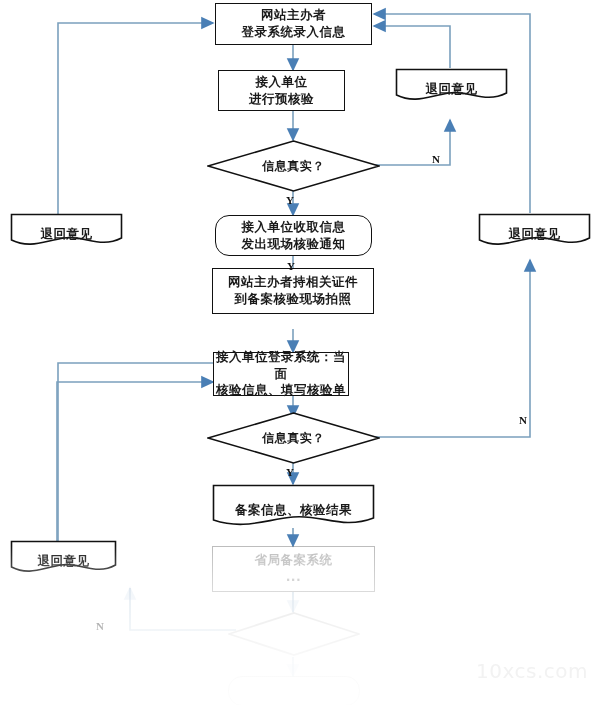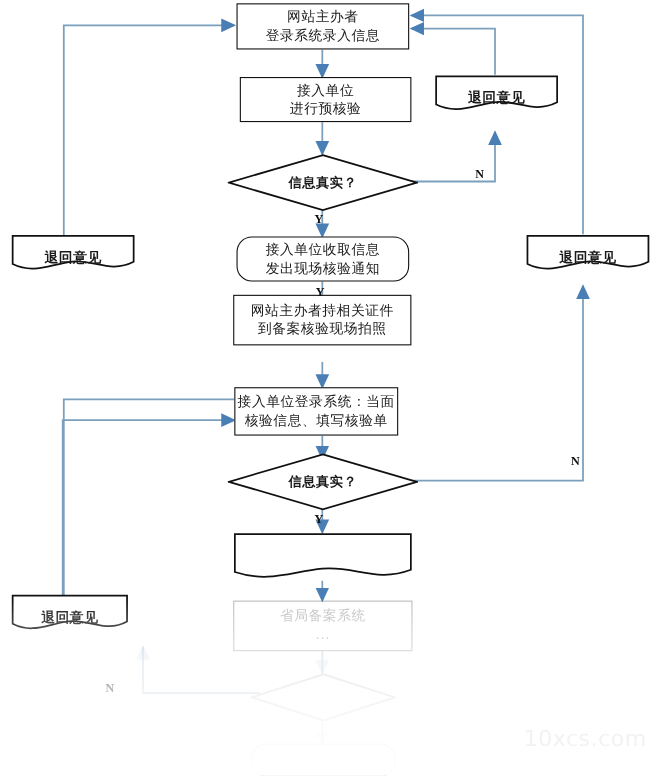--- a/index.html
+++ b/index.html
@@ -20,21 +20,21 @@
     text-align:center;
     color:#1a1a1a;
     line-height:1.35;
     white-space:pre-line;
     z-index:3;
   }
   .proc{
     border:1.6px solid #111;
     background:#fff;
     font-size:12.5px;
-    font-weight:normal;
+    font-weight:bold;
     letter-spacing:.5px;
   }
   .doc{
     background:transparent;
     font-size:12.5px;
     font-weight:bold;
     letter-spacing:.5px;
     align-items:center;
     padding-top:6px;
   }
@@ -130,50 +130,51 @@
   <g class="faded3" stroke="#7ba0bd" stroke-width="1.6" fill="none">
     <path d="M293,592 L293,612" marker-end="url(#ahf)"></path>
     <path d="M293,657 L293,676" marker-end="url(#ahf)"></path>
     <path d="M236,630 L130,630 L130,588" marker-end="url(#ahf)"></path>
   </g>
 </svg>
 
 <div class="node proc" style="left:215px;top:3px;width:157px;height:42px;">网站主办者
 登录系统录入信息</div>
 
-<div class="node proc" style="left:218px;top:70px;width:156px;height:41px;">接入单位
+<div class="node proc" style="left:218px;top:70px;width:127px;height:41px;">接入单位
 进行预核验</div>
 
 <div class="node diamond" style="left:207px;top:140px;width:173px;height:52px;">
   <svg viewBox="0 0 173 52" preserveAspectRatio="none">
     <polygon points="86.5,1 172,26 86.5,51 1,26" fill="#fff" stroke="#111" stroke-width="1.6"></polygon>
   </svg>
   <span class="dm-label">信息真实？</span>
 </div>
 
 <div class="node proc" style="left:215px;top:215px;width:157px;height:41px;border-radius:14px;">接入单位收取信息
 发出现场核验通知</div>
 
 <div class="node proc" style="left:212px;top:268px;width:162px;height:46px;">网站主办者持相关证件
 到备案核验现场拍照</div>
 
-<div class="node proc" style="left:213px;top:352px;width:149px;height:44px;">接入单位登录系统：当面
+<div class="node proc" style="left:213px;top:352px;width:136px;height:44px;">接入单位登录系统：当面
 核验信息、填写核验单</div>
 
 <div class="node diamond" style="left:207px;top:412px;width:173px;height:52px;">
   <svg viewBox="0 0 173 52" preserveAspectRatio="none">
     <polygon points="86.5,1 172,26 86.5,51 1,26" fill="#fff" stroke="#111" stroke-width="1.6"></polygon>
   </svg>
   <span class="dm-label">信息真实？</span>
 </div>
 
 <div class="node doc" style="left:212px;top:484px;width:163px;height:46px;">
   <svg viewBox="0 0 163 46" preserveAspectRatio="none">
     <path d="M1.5,1.5 H161.5 V34 C130,46 110,30 81,33 C52,36 32,46 1.5,36 Z" fill="#fff" stroke="#111" stroke-width="1.6"></path>
   </svg>
+  <span class="doc-label">备案信息、核验结果</span>
 </div>
 
 <div class="node proc faded2" style="left:212px;top:546px;width:163px;height:46px;font-size:12.5px;">省局备案系统
 ...</div>
 
 <div class="node diamond faded" style="left:228px;top:612px;width:132px;height:44px;">
   <svg viewBox="0 0 132 44" preserveAspectRatio="none">
     <polygon points="66,1 131,22 66,43 1,22" fill="#fff" stroke="#111" stroke-width="1.8"></polygon>
   </svg>
   <span class="dm-label"></span>

